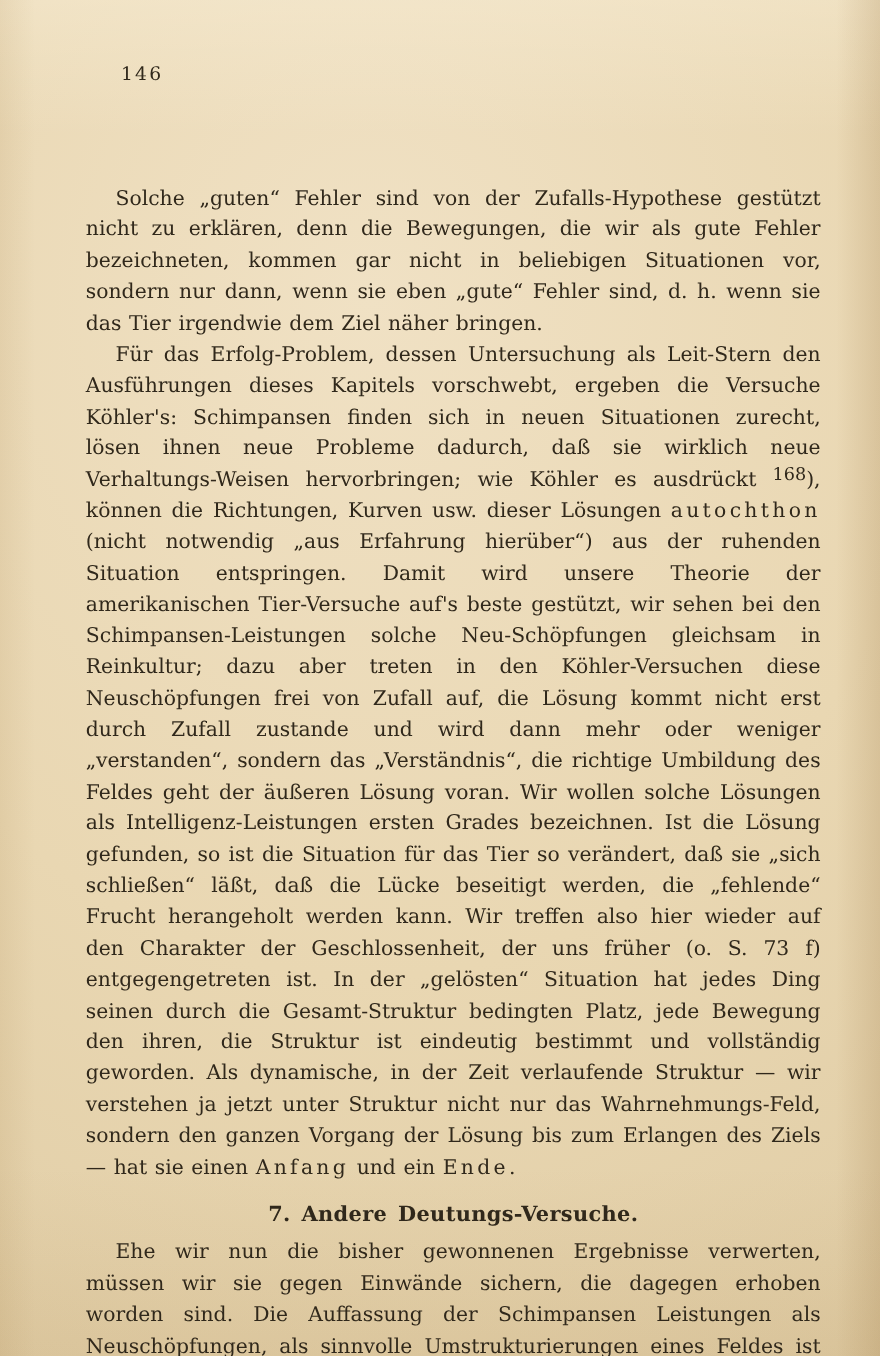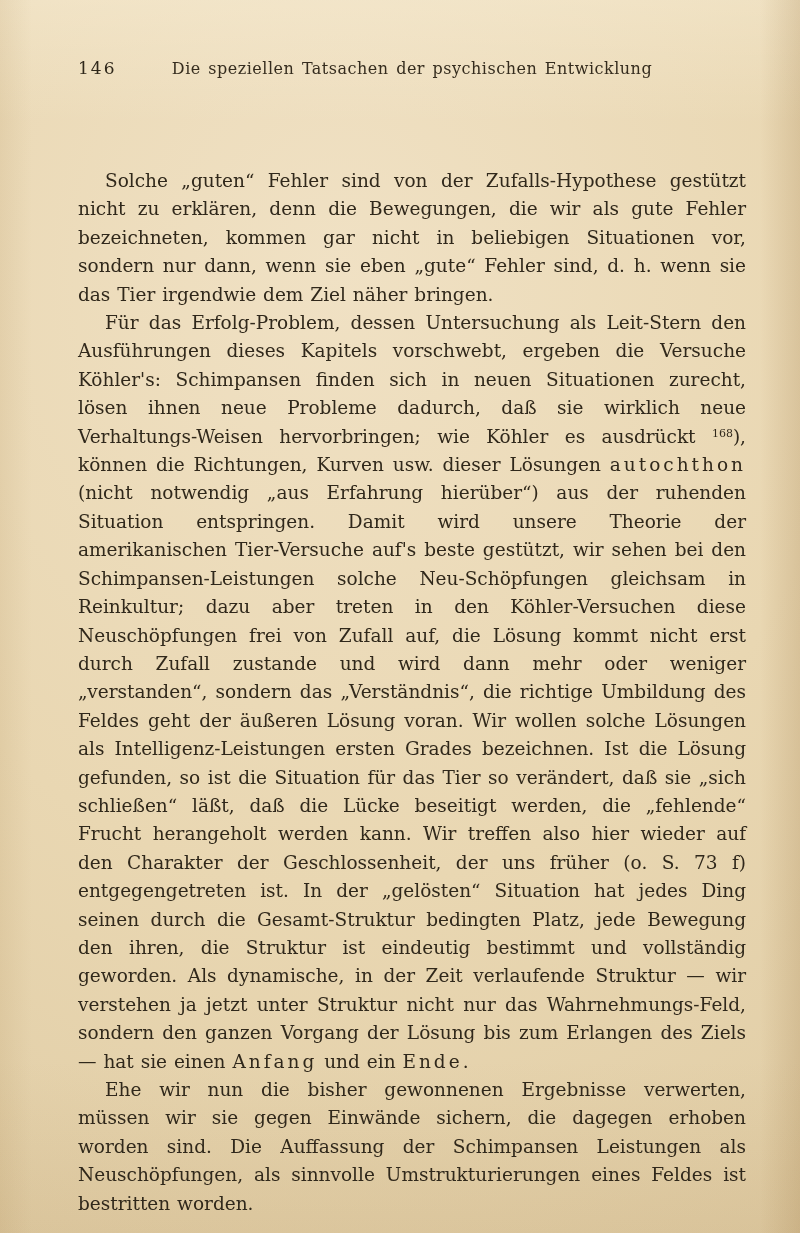--- a/index.html
+++ b/index.html
@@ -15,21 +15,21 @@
     background:
       linear-gradient(to right, rgba(150,110,50,0.10), rgba(0,0,0,0) 4%, rgba(0,0,0,0) 95%, rgba(140,100,45,0.18)),
       linear-gradient(to bottom, rgba(255,248,230,0.30), rgba(0,0,0,0) 10%, rgba(0,0,0,0) 86%, rgba(150,110,50,0.10)),
       radial-gradient(130% 100% at 42% 22%, #f0e1c4 0%, #e9d7b2 50%, #decaa2 100%);
     font-family: "DejaVu Serif", "Liberation Serif", serif;
     color: #30281b;
   }
   .page-number {
     position: absolute;
     top: 58px;
-    left: 78px;
+    left: 110px;
     font-size: 17px;
     letter-spacing: 2px;
   }
   .running-head {
     position: absolute;
     top: 59px;
     left: 78px;
     width: 668px;
     text-align: center;
     font-size: 16px;
@@ -54,34 +54,34 @@
   .heading {
     margin: 14px 0 7px 0;
     font-size: 19px;
     font-weight: bold;
     text-align: center;
     text-indent: 0;
     letter-spacing: 0.3px;
     word-spacing: 3px;
   }
   .sup {
-    font-size: 11px;
+    font-size: 16px;
     line-height: 0;
     vertical-align: 6px;
     letter-spacing: 0;
   }
   .spaced {
     letter-spacing: 3px;
     margin-top: 14px;
   }
 </style>
 </head>
 <body>
 
 <div class="page">
   <div class="page-number">146</div>
-  <div class="running-head">Die speziellen Tatsachen der psychischen Entwicklung</div>
   <div class="text-block">
       <p class="paragraph"><span>Solche „guten“ Fehler sind von der Zufalls-Hypothese gestützt nicht zu erklären, denn die Bewegungen, die wir als gute Fehler bezeichneten, kommen gar nicht in beliebigen Situationen vor, sondern nur dann, wenn sie eben „gute“ Fehler sind, d. h. wenn sie das Tier irgendwie dem Ziel näher bringen.</span></p>
       <p class="paragraph"><span>Für das Erfolg-Problem, dessen Untersuchung als Leit-Stern den Ausführungen dieses Kapitels vorschwebt, ergeben die Versuche Köhler's: Schimpansen finden sich in neuen Situationen zurecht, lösen ihnen neue Probleme dadurch, daß sie wirklich neue Verhaltungs-Weisen hervorbringen; wie Köhler es ausdrückt </span><sup class="sup">168</sup><span>), können die Richtungen, Kurven usw. dieser Lösungen </span><span class="spaced">autochthon</span><span> (nicht notwendig „aus Erfahrung hierüber“) aus der ruhenden Situation entspringen. Damit wird unsere Theorie der amerikanischen Tier-Versuche auf's beste gestützt, wir sehen bei den Schimpansen-Leistungen solche Neu-Schöpfungen gleichsam in Reinkultur; dazu aber treten in den Köhler-Versuchen diese Neuschöpfungen frei von Zufall auf, die Lösung kommt nicht erst durch Zufall zustande und wird dann mehr oder weniger „verstanden“, sondern das „Verständnis“, die richtige Umbildung des Feldes geht der äußeren Lösung voran. Wir wollen solche Lösungen als Intelligenz-Leistungen ersten Grades bezeichnen. Ist die Lösung gefunden, so ist die Situation für das Tier so verändert, daß sie „sich schließen“ läßt, daß die Lücke beseitigt werden, die „fehlende“ Frucht herangeholt werden kann. Wir treffen also hier wieder auf den Charakter der Geschlossenheit, der uns früher (o. S. 73 f) entgegengetreten ist. In der „gelösten“ Situation hat jedes Ding seinen durch die Gesamt-Struktur bedingten Platz, jede Bewegung den ihren, die Struktur ist eindeutig bestimmt und vollständig geworden. Als dynamische, in der Zeit verlaufende Struktur — wir verstehen ja jetzt unter Struktur nicht nur das Wahrnehmungs-Feld, sondern den ganzen Vorgang der Lösung bis zum Erlangen des Ziels — hat sie einen </span><span class="spaced">Anfang</span><span> und ein </span><span class="spaced">Ende</span><span>.</span></p>
+      <h2 class="heading">7. Andere Deutungs-Versuche.</h2>
       <p class="paragraph"><span>Ehe wir nun die bisher gewonnenen Ergebnisse verwerten, müssen wir sie gegen Einwände sichern, die dagegen erhoben worden sind. Die Auffassung der Schimpansen Leistungen als Neuschöpfungen, als sinnvolle Umstrukturierungen eines Feldes ist bestritten worden.</span></p>
     </div>
 </div>
 
 </body></html>

